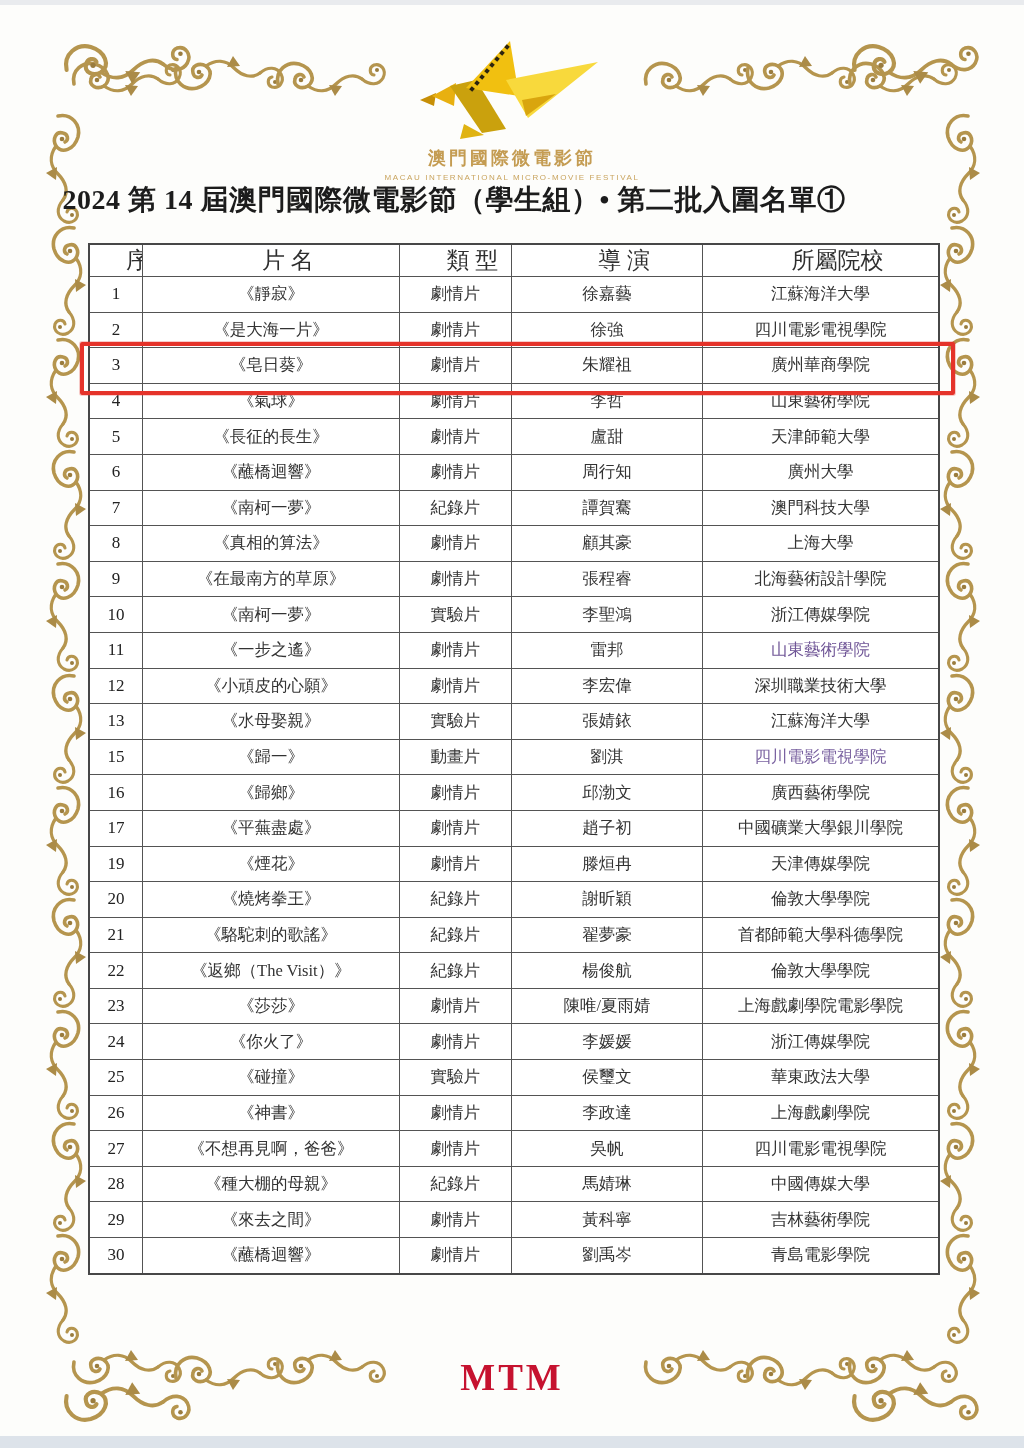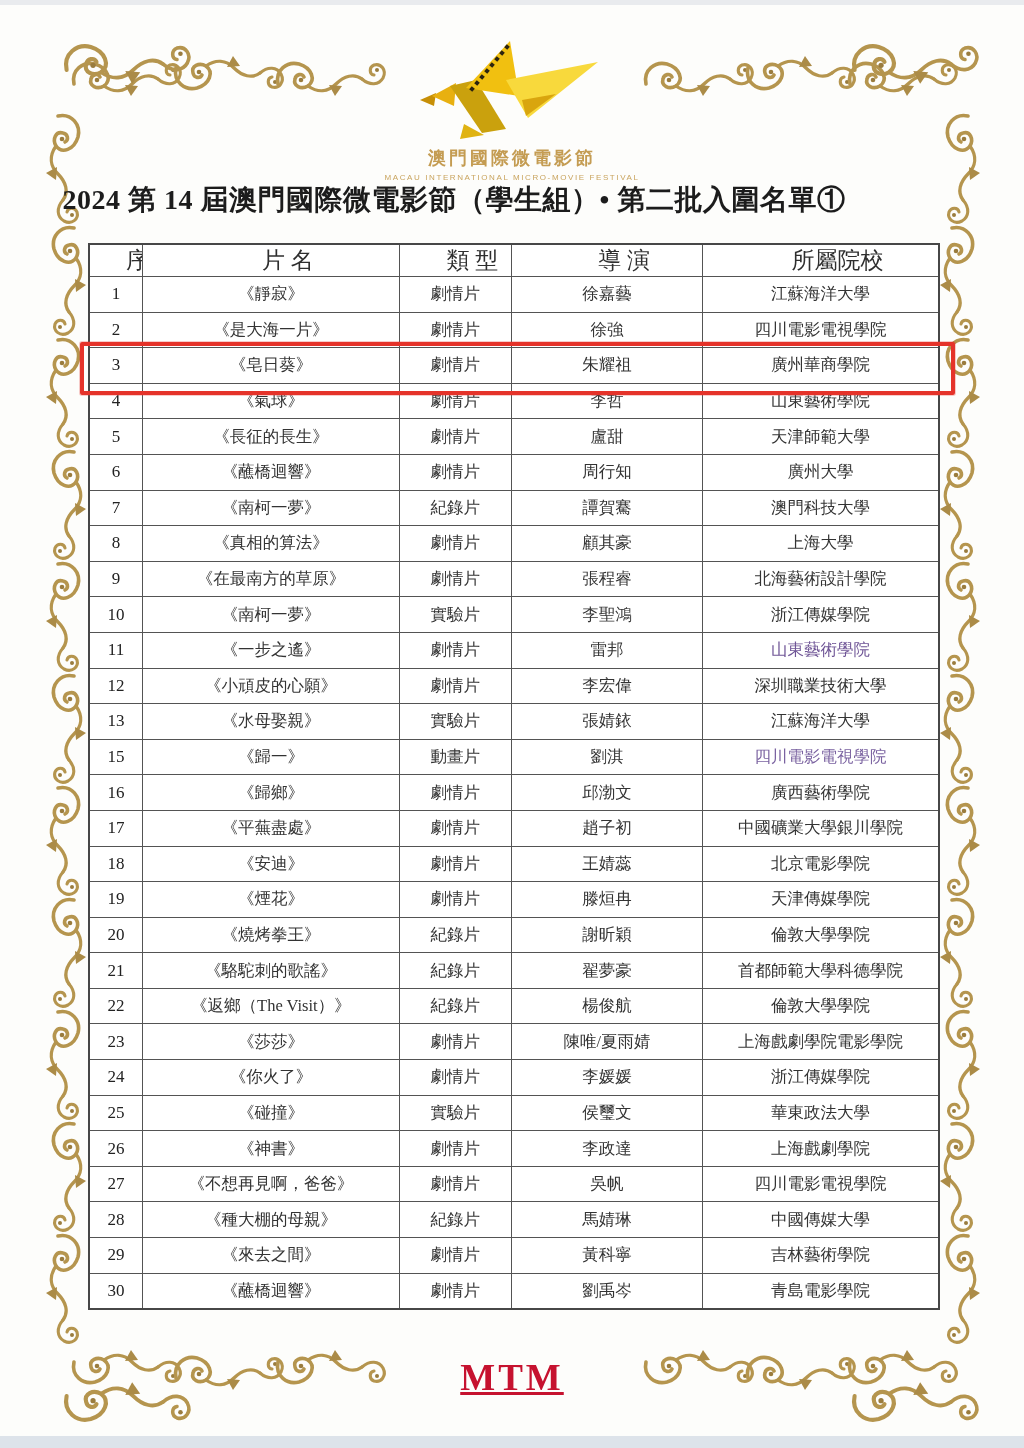--- a/index.html
+++ b/index.html
@@ -41,21 +41,21 @@
   .doc-table td.c-no{font-size:17px;color:#222;}
 
   .highlight-box{
     position:absolute;left:80px;top:342px;width:867px;height:45px;
     border:4px solid #e5332a;border-radius:2px;z-index:6;
     box-shadow:0 0 0 1px rgba(229,51,42,.25);
   }
 
   .footer-mtm{
     position:absolute;left:0;top:1356px;width:1024px;text-align:center;
-    font-size:37px;font-weight:bold;color:#c6122f;letter-spacing:3px;text-decoration:underline;
+    font-size:37px;font-weight:bold;color:#c6122f;letter-spacing:3px;
   }
 </style>
 </head>
 <body>
 
 <div class="page">
 
   <div class="scan-strip-top"></div>
   <div class="scan-strip-bottom"></div>
 
@@ -262,27 +262,20 @@
           <td class="c-school">廣西藝術學院</td>
         </tr>
         <tr>
           <td class="c-no">17</td>
           <td class="c-title">《平蕪盡處》</td>
           <td class="c-genre">劇情片</td>
           <td class="c-director">趙子初</td>
           <td class="c-school">中國礦業大學銀川學院</td>
         </tr>
         <tr>
-          <td class="c-no">18</td>
-          <td class="c-title">《安迪》</td>
-          <td class="c-genre">劇情片</td>
-          <td class="c-director">王婧蕊</td>
-          <td class="c-school">北京電影學院</td>
-        </tr>
-        <tr>
           <td class="c-no">19</td>
           <td class="c-title">《煙花》</td>
           <td class="c-genre">劇情片</td>
           <td class="c-director">滕烜冉</td>
           <td class="c-school">天津傳媒學院</td>
         </tr>
         <tr>
           <td class="c-no">20</td>
           <td class="c-title">《燒烤拳王》</td>
           <td class="c-genre">紀錄片</td>

